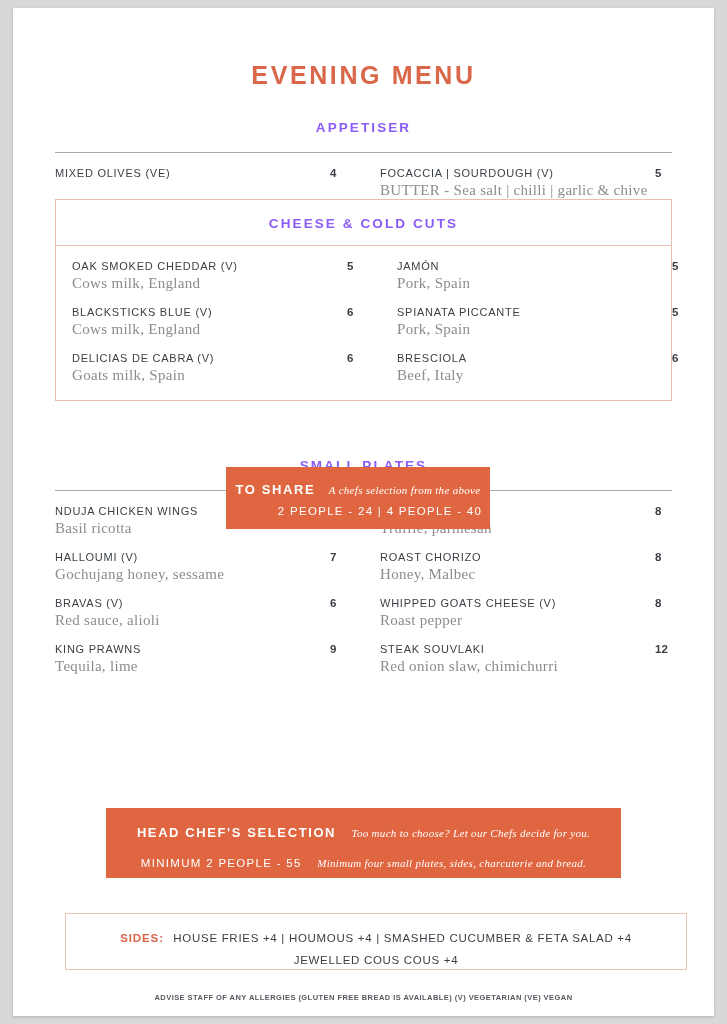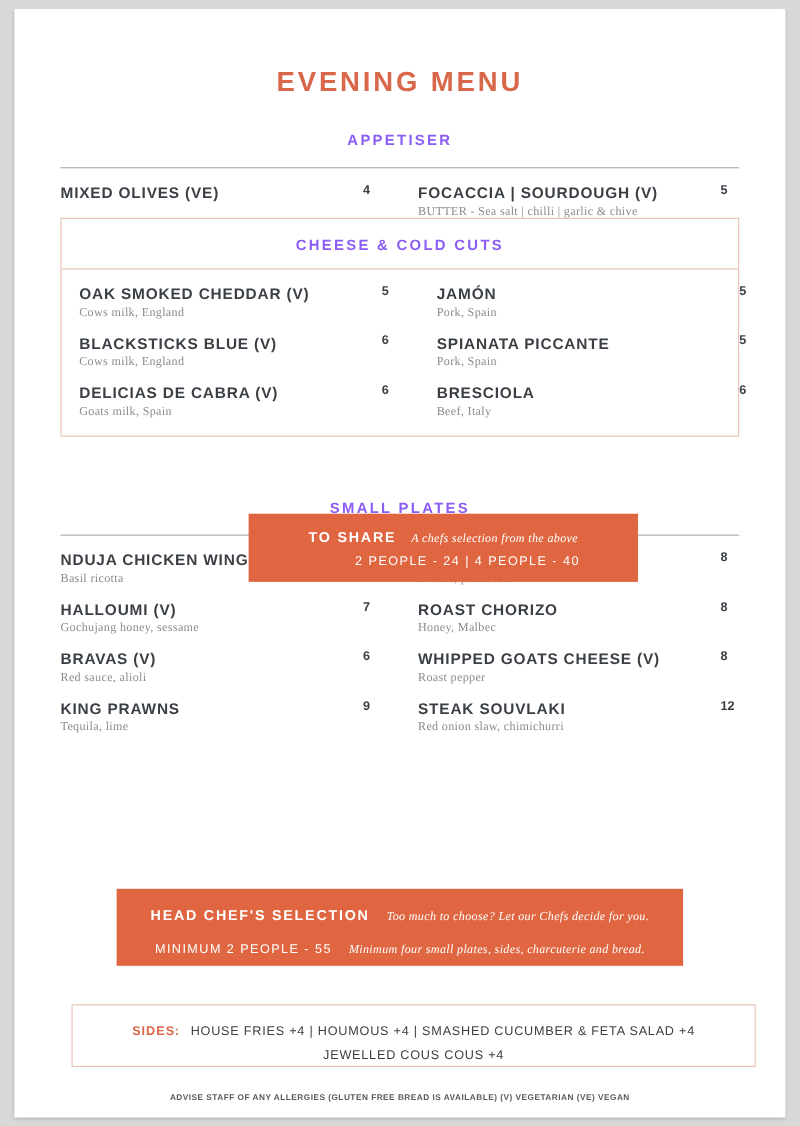--- a/index.html
+++ b/index.html
@@ -43,37 +43,37 @@
 
   
   .items {
     margin:0 42px;
     display:grid;
     grid-template-columns: 265px 60px 265px 52px;
     column-gap:0;
   }
   .item-name {
     color:#3a3f45;
-    font-size:14px;
-    font-weight:bold;
+    font-size:11px;
+    font-weight:normal;
     letter-spacing:0.75px;
     padding-top:14px;
     white-space:nowrap;
   }
   .item-price {
     color:#3a3f45;
     font-size:11.5px;
     font-weight:bold;
     padding-top:14px;
     text-align:left;
     padding-left:10px;
   }
   .item-desc {
     color:#8c8c8c;
-    font-size:11px;
+    font-size:15px;
     font-family:"Liberation Serif", serif;
     padding-top:3px;
     letter-spacing:0.3px;
     white-space:nowrap;
   }
   .spacer { }
 
   
   .boxed {
     margin:0 42px;
@@ -108,21 +108,21 @@
     letter-spacing:0.3px;
   }
   .banner-line2 {
     font-size:11.5px;
     letter-spacing:1.3px;
   }
 
   #to-share-banner {
     position:absolute;
     left:213px; top:459px;
-    width:354px; height:62px;
+    width:264px; height:62px;
     padding-top:13px;
   }
   #to-share-banner .row2 { margin-top:7px;margin-left:44px; }
 
   #chef-banner {
     position:absolute;
     left:93px; top:800px;
     width:515px; height:70px;
     padding-top:15px;
   }

